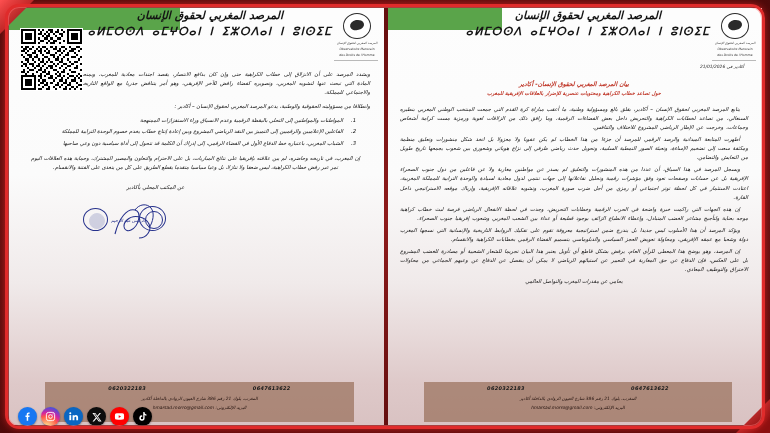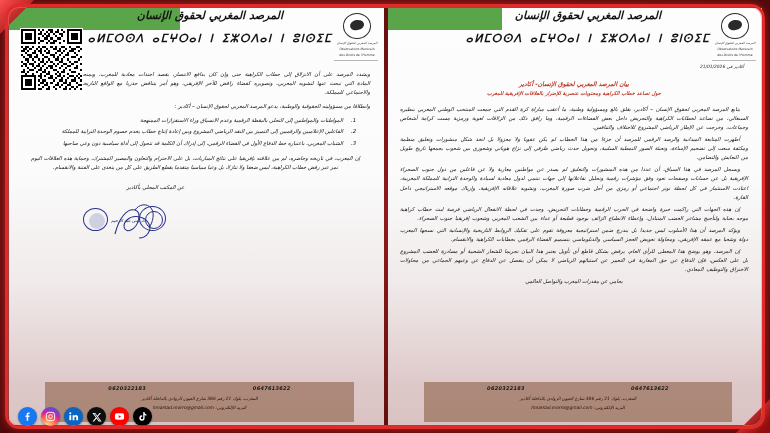--- a/index.html
+++ b/index.html
@@ -94,21 +94,21 @@
     letter-spacing: .3px;
     white-space: nowrap;
   }
   .org-name-tif {
     font-family: "DejaVu Sans Mono", monospace;
     font-size: 11px;
     font-weight: bold;
     color: #141414;
     letter-spacing: 1.2px;
     white-space: nowrap;
-    margin-top: 11px;
+    margin-top: 4px;
   }
 
   
   .org-logo {
     position: absolute;
     top: 5px;
     right: 6px;
     width: 42px;
     height: 44px;
     z-index: 7;

